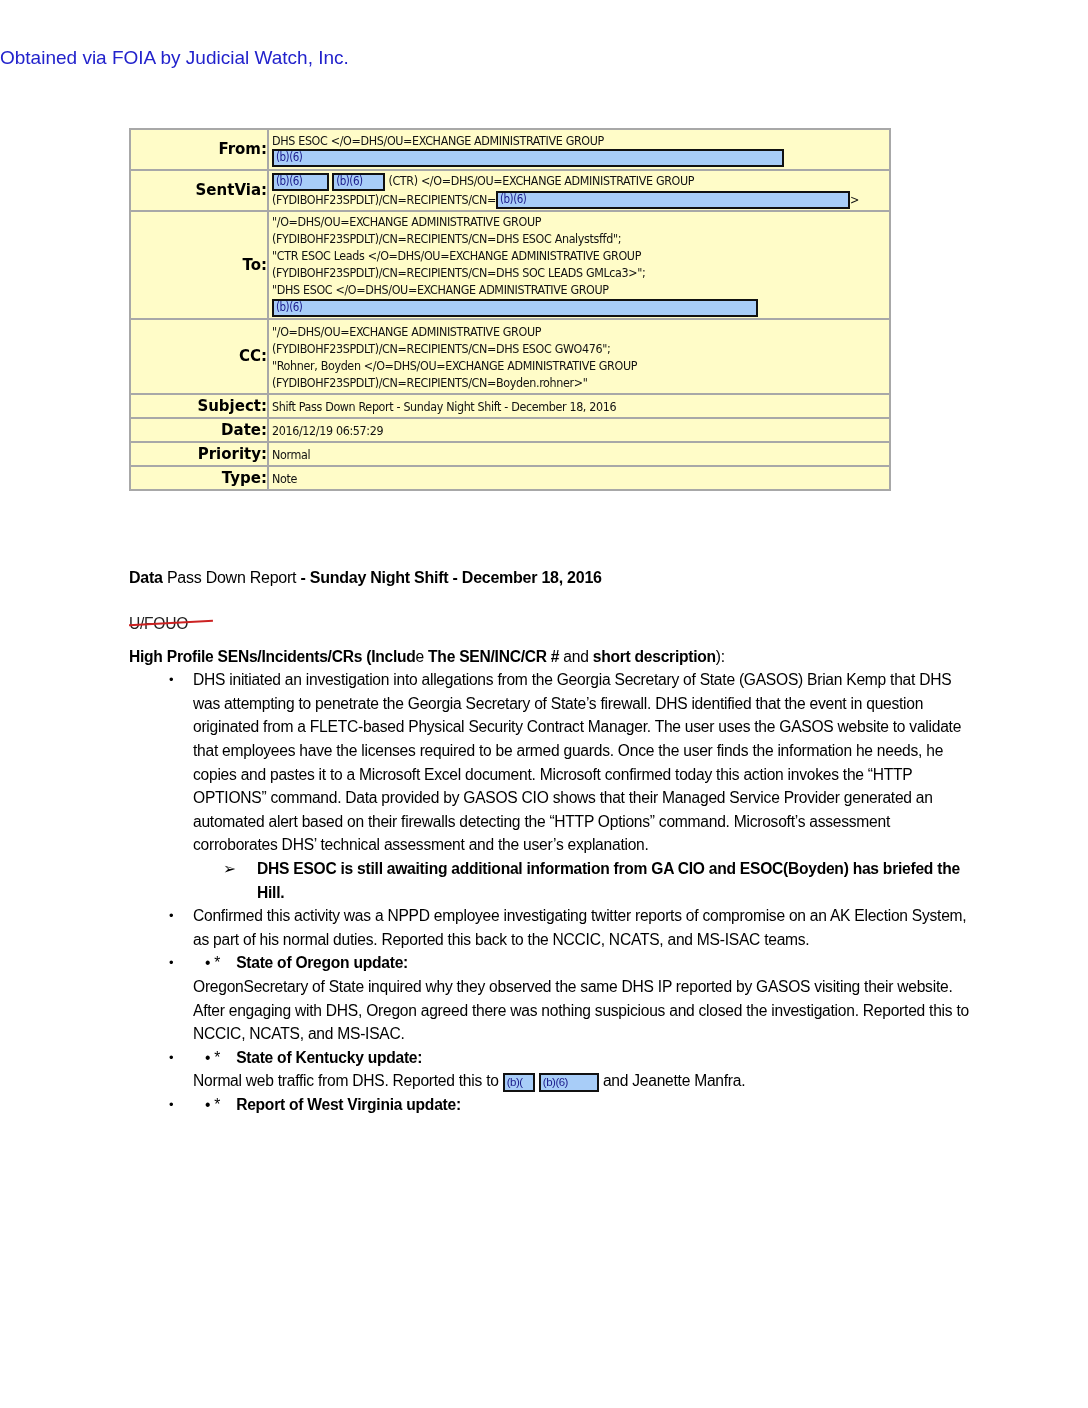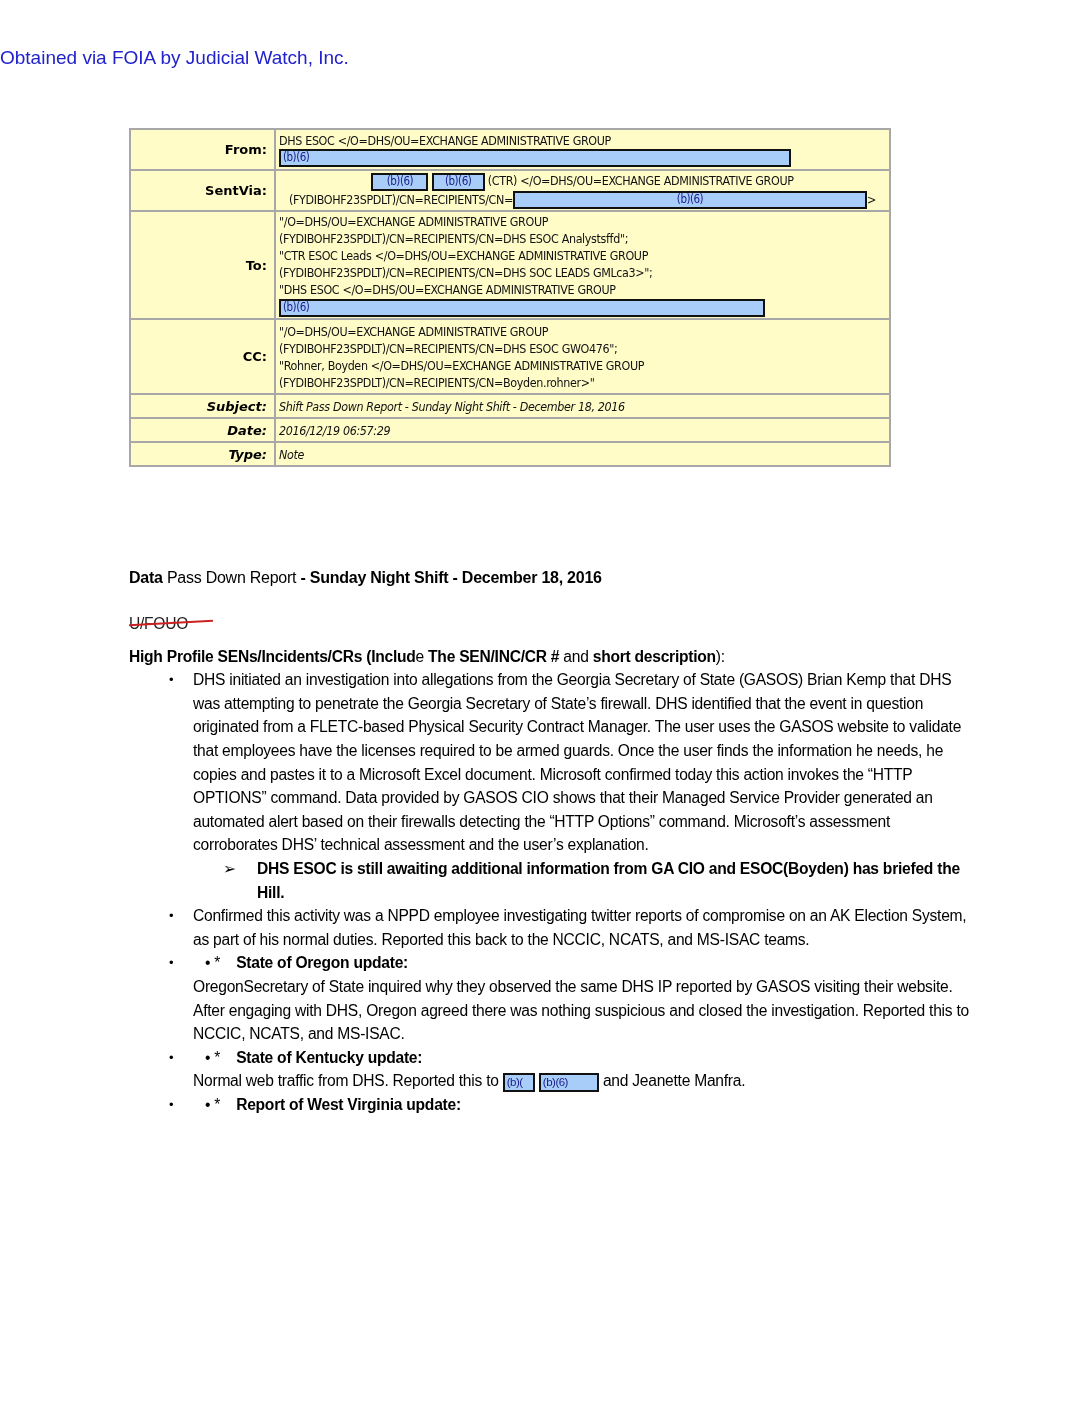--- a/index.html
+++ b/index.html
@@ -4,29 +4,29 @@
   <style>
     html, body { margin: 0; padding: 0; background: #ffffff; }
     body { width: 1088px; height: 1408px; position: relative; overflow: hidden; color: #000; }
     .foia { position: absolute; top: 47px; left: 0; width: 1088px; text-align: left;
       font-family: "Liberation Sans", sans-serif; font-size: 19px; color: #2222cc; }
 
     .hdr-table { position: absolute; left: 129px; top: 128px; width: 762px;
       border-collapse: collapse; border: 2px solid #9a9a9a; background: #fffcc8;
       font-family: "DejaVu Sans", sans-serif; font-size: 12.4px; line-height: 17px; }
     .hdr-table td { border: 2px solid #a8a8a8; vertical-align: middle; padding: 1px 3px; }
-    .hdr-table td.lbl { width: 133px; text-align: right; font-weight: bold; font-size: 13px; padding-right: 7px; }
+    .hdr-table td.lbl { width: 133px; text-align: right; font-weight: bold; font-size: 15px; padding-right: 0; }
     .hdr-table td.val { font-stretch: condensed; letter-spacing: -0.35px; color: #111; border-radius: 17px; }
     .redact { display: inline-block; background: #a8cdf8; border: 2px solid #111; color: #1a1a8a;
       height: 14px; line-height: 13px; font-size: 11.5px; padding: 0 2px; vertical-align: middle; box-sizing: content-box; letter-spacing: -0.5px; }
     .row-from td { height: 37px; }
-    .row-sent td { height: 37px; text-align: center; }
+    .row-sent td { height: 37px; }
     .row-to td { height: 104px; }
     .row-cc td { height: 71px; }
-    .row-s td { height: 20px; font-style: italic; }
+    .row-s td { height: 20px; }
 
     .doc { position: absolute; left: 129px; top: 566px; width: 840px;
       font-family: "Liberation Sans", sans-serif; font-size: 15.6px; line-height: 23.6px; letter-spacing: -0.25px; }
     .title { font-weight: bold; font-size: 16px; margin: 0; }
     .title .nb { font-weight: normal; }
     .ufouo { margin-top: 22px; height: 24px; position: relative; width: 90px; color: #222; }
     .ufouo span { position: relative; }
     .ufouo .strike { position: absolute; left: 0; top: 10px; width: 84px; height: 2px; background: #cc2222; transform: rotate(-3deg); }
     .hp { margin-top: 9px; }
     .hp b { font-weight: bold; }
@@ -88,20 +88,24 @@
   </tr>
   <tr class="row-s">
     <td class="lbl">Subject:</td>
     <td class="val">Shift Pass Down Report - Sunday Night Shift - December 18, 2016</td>
   </tr>
   <tr class="row-s">
     <td class="lbl">Date:</td>
     <td class="val">2016/12/19 06:57:29</td>
   </tr>
   <tr class="row-s">
+    <td class="lbl">Priority:</td>
+    <td class="val">Normal</td>
+  </tr>
+  <tr class="row-s">
     <td class="lbl">Type:</td>
     <td class="val">Note</td>
   </tr>
 </tbody>
   </table>
 
 <div class="doc">
   <p class="title"><span>Data</span><span class="nb"> Pass Down </span><span class="nb">Report</span><span> - Sunday Night Shift - December 18, 2016</span></p>
 
   <div class="ufouo">

